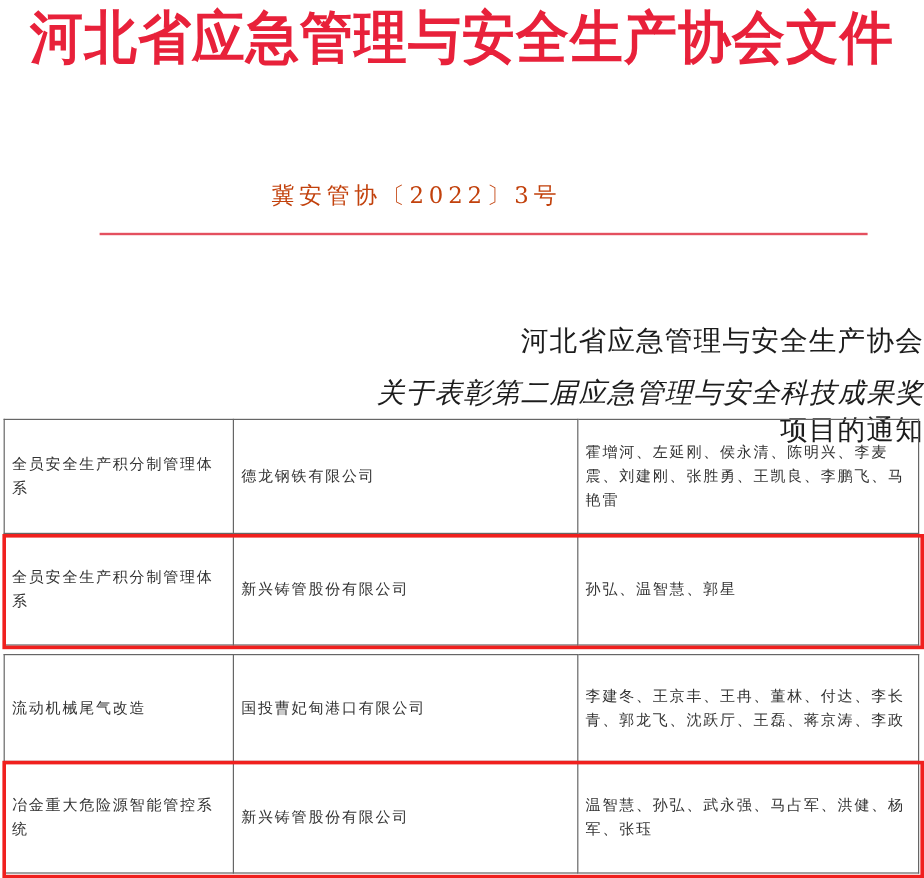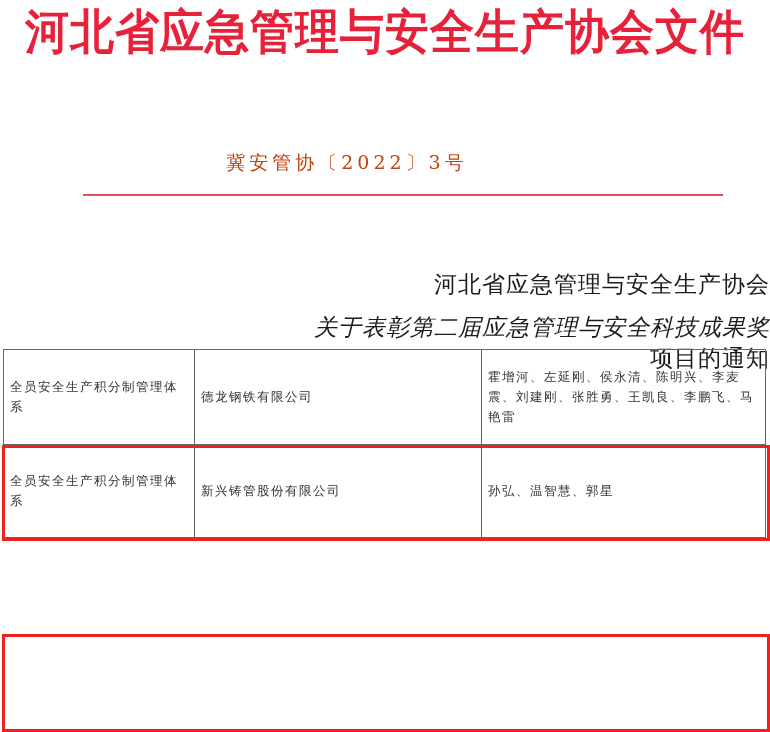--- a/index.html
+++ b/index.html
@@ -64,17 +64,27 @@
 </tbody>
   </table>
 
 <table class="tbl tbl-b">
   <colgroup>
       <col class="c1">
       <col class="c2">
       <col class="c3">
     </colgroup>
   <tbody>
+      <tr class="row-b1">
+    <td>流动机械尾气改造</td>
+    <td>国投曹妃甸港口有限公司</td>
+    <td>李建冬、王京丰、王冉、董林、付达、李长青、郭龙飞、沈跃厅、王磊、蒋京涛、李政</td>
+  </tr>
+  <tr class="row-b2">
+    <td>冶金重大危险源智能管控系统</td>
+    <td>新兴铸管股份有限公司</td>
+    <td>温智慧、孙弘、武永强、马占军、洪健、杨军、张珏</td>
+  </tr>
 </tbody>
   </table>
 
 <div class="hl hl1"></div>
 <div class="hl hl2"></div>
 
 </body></html>

